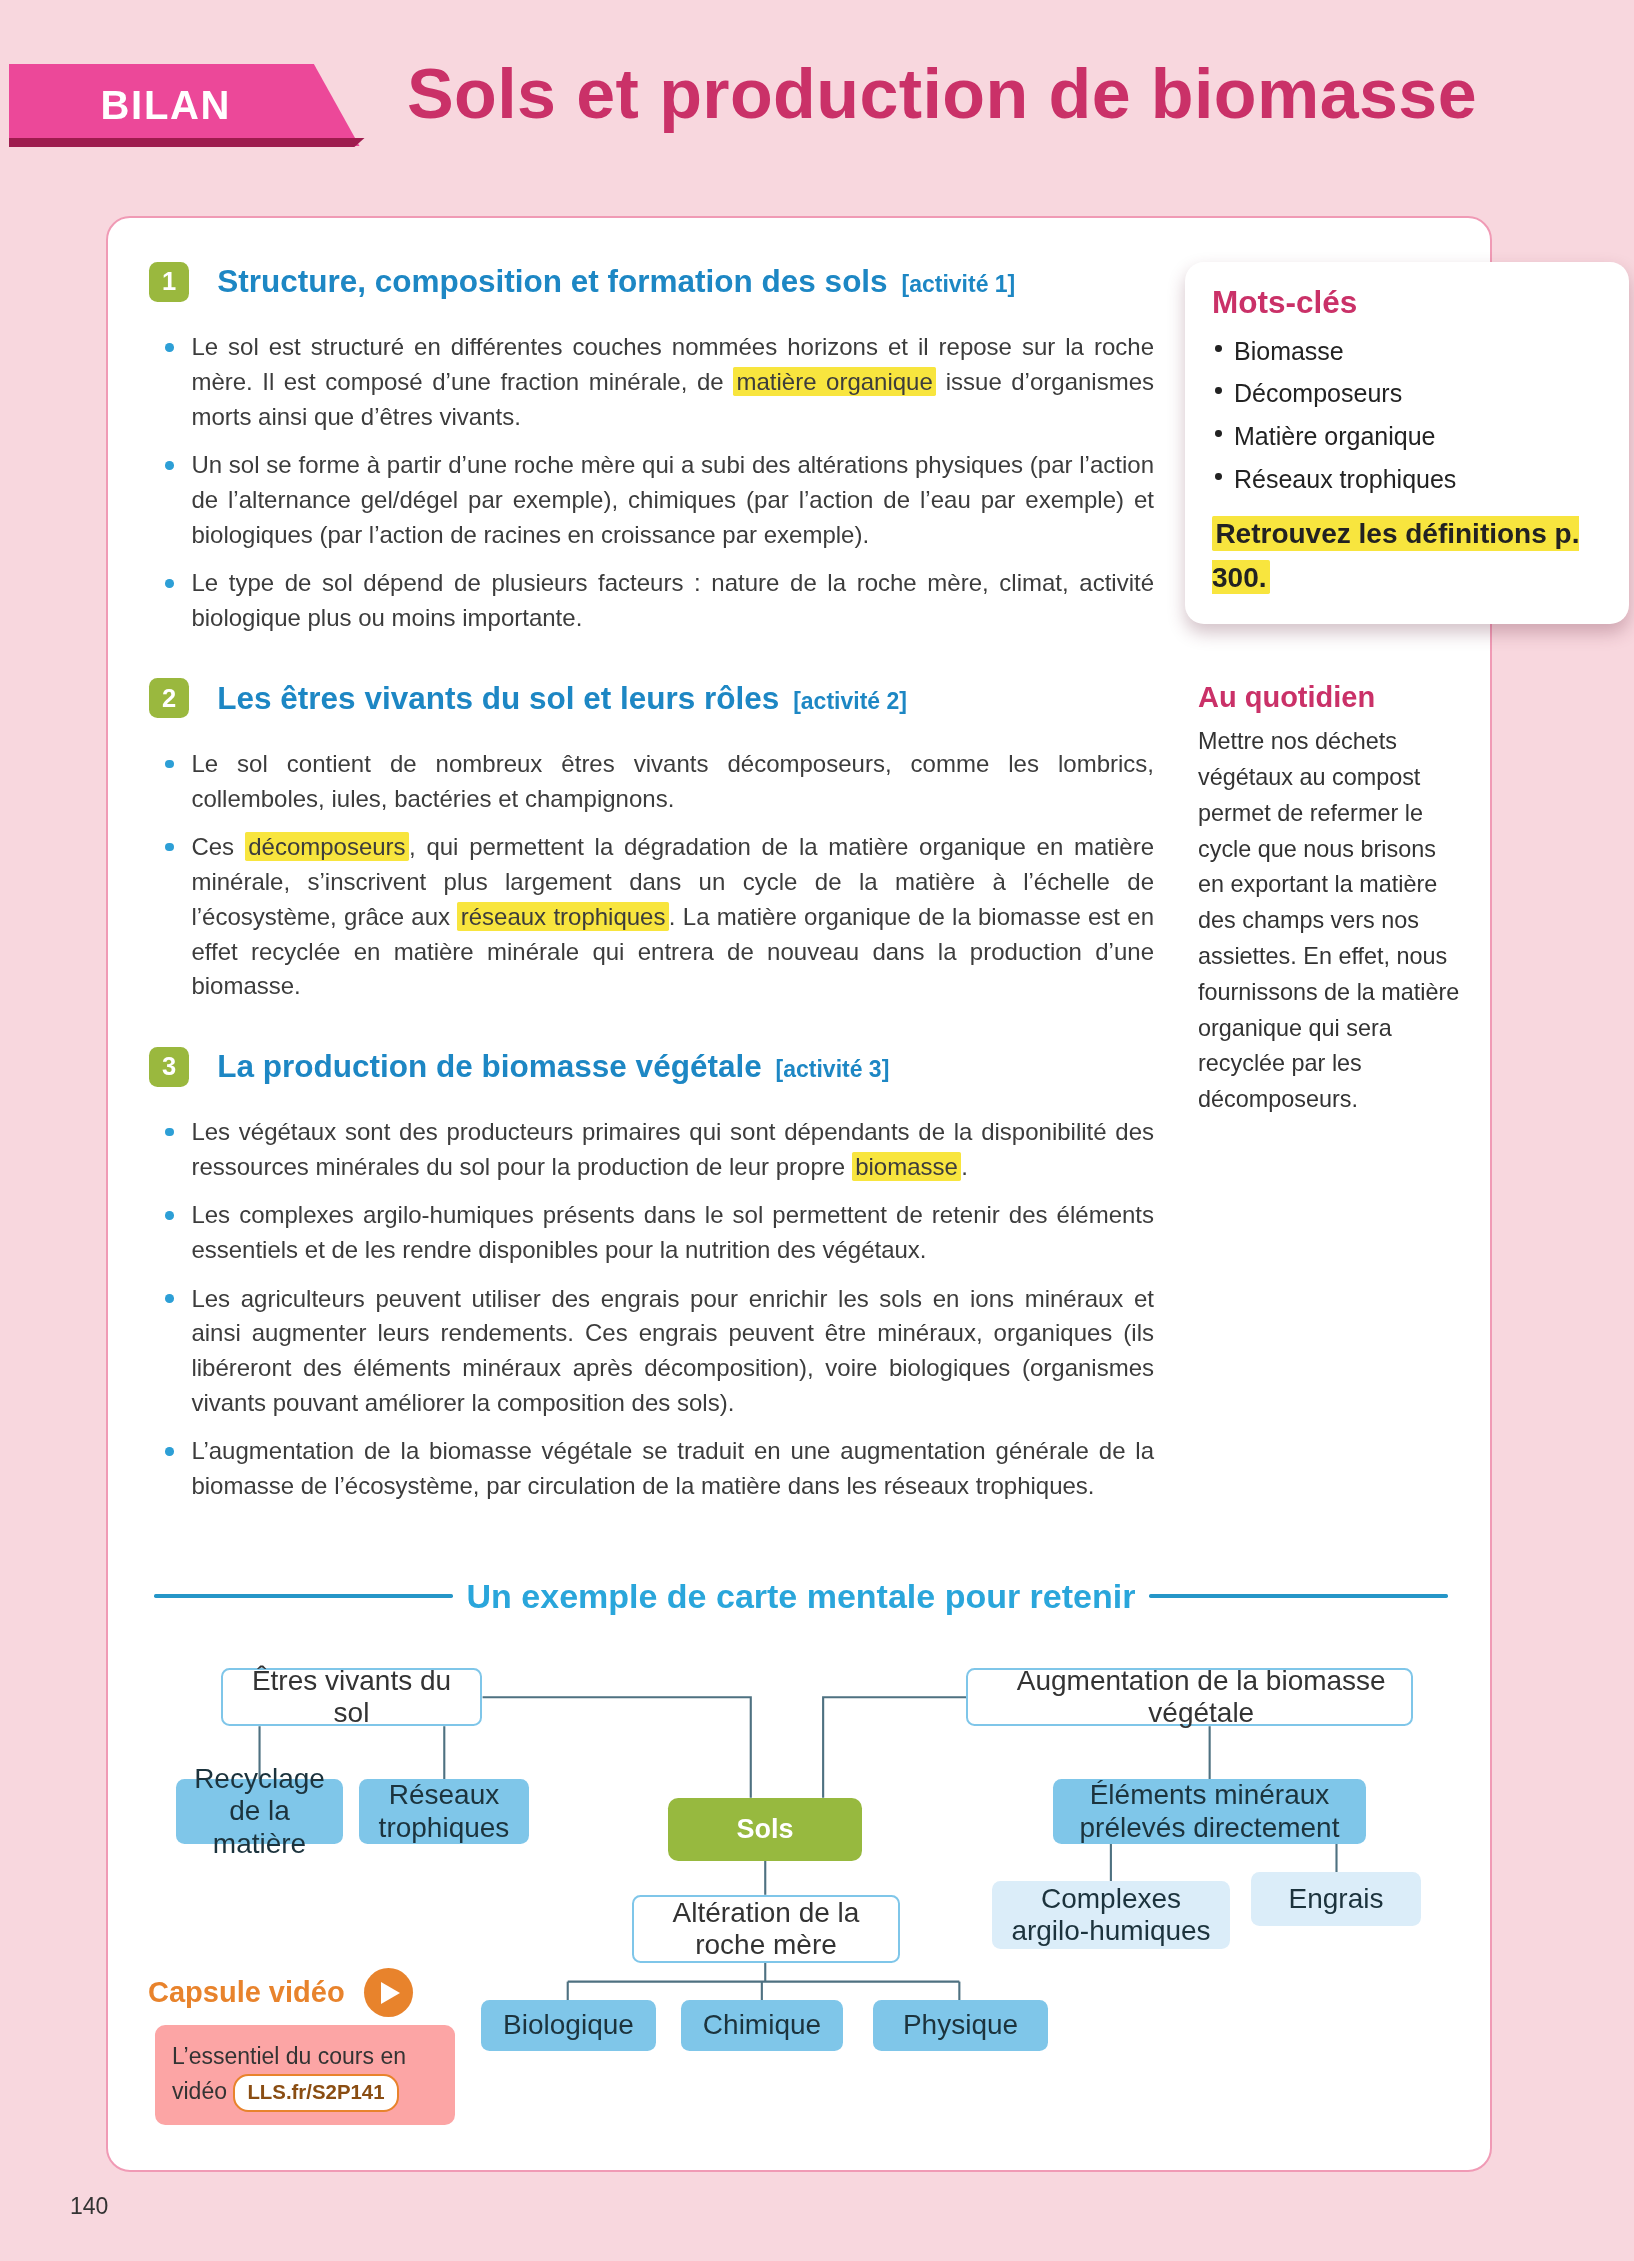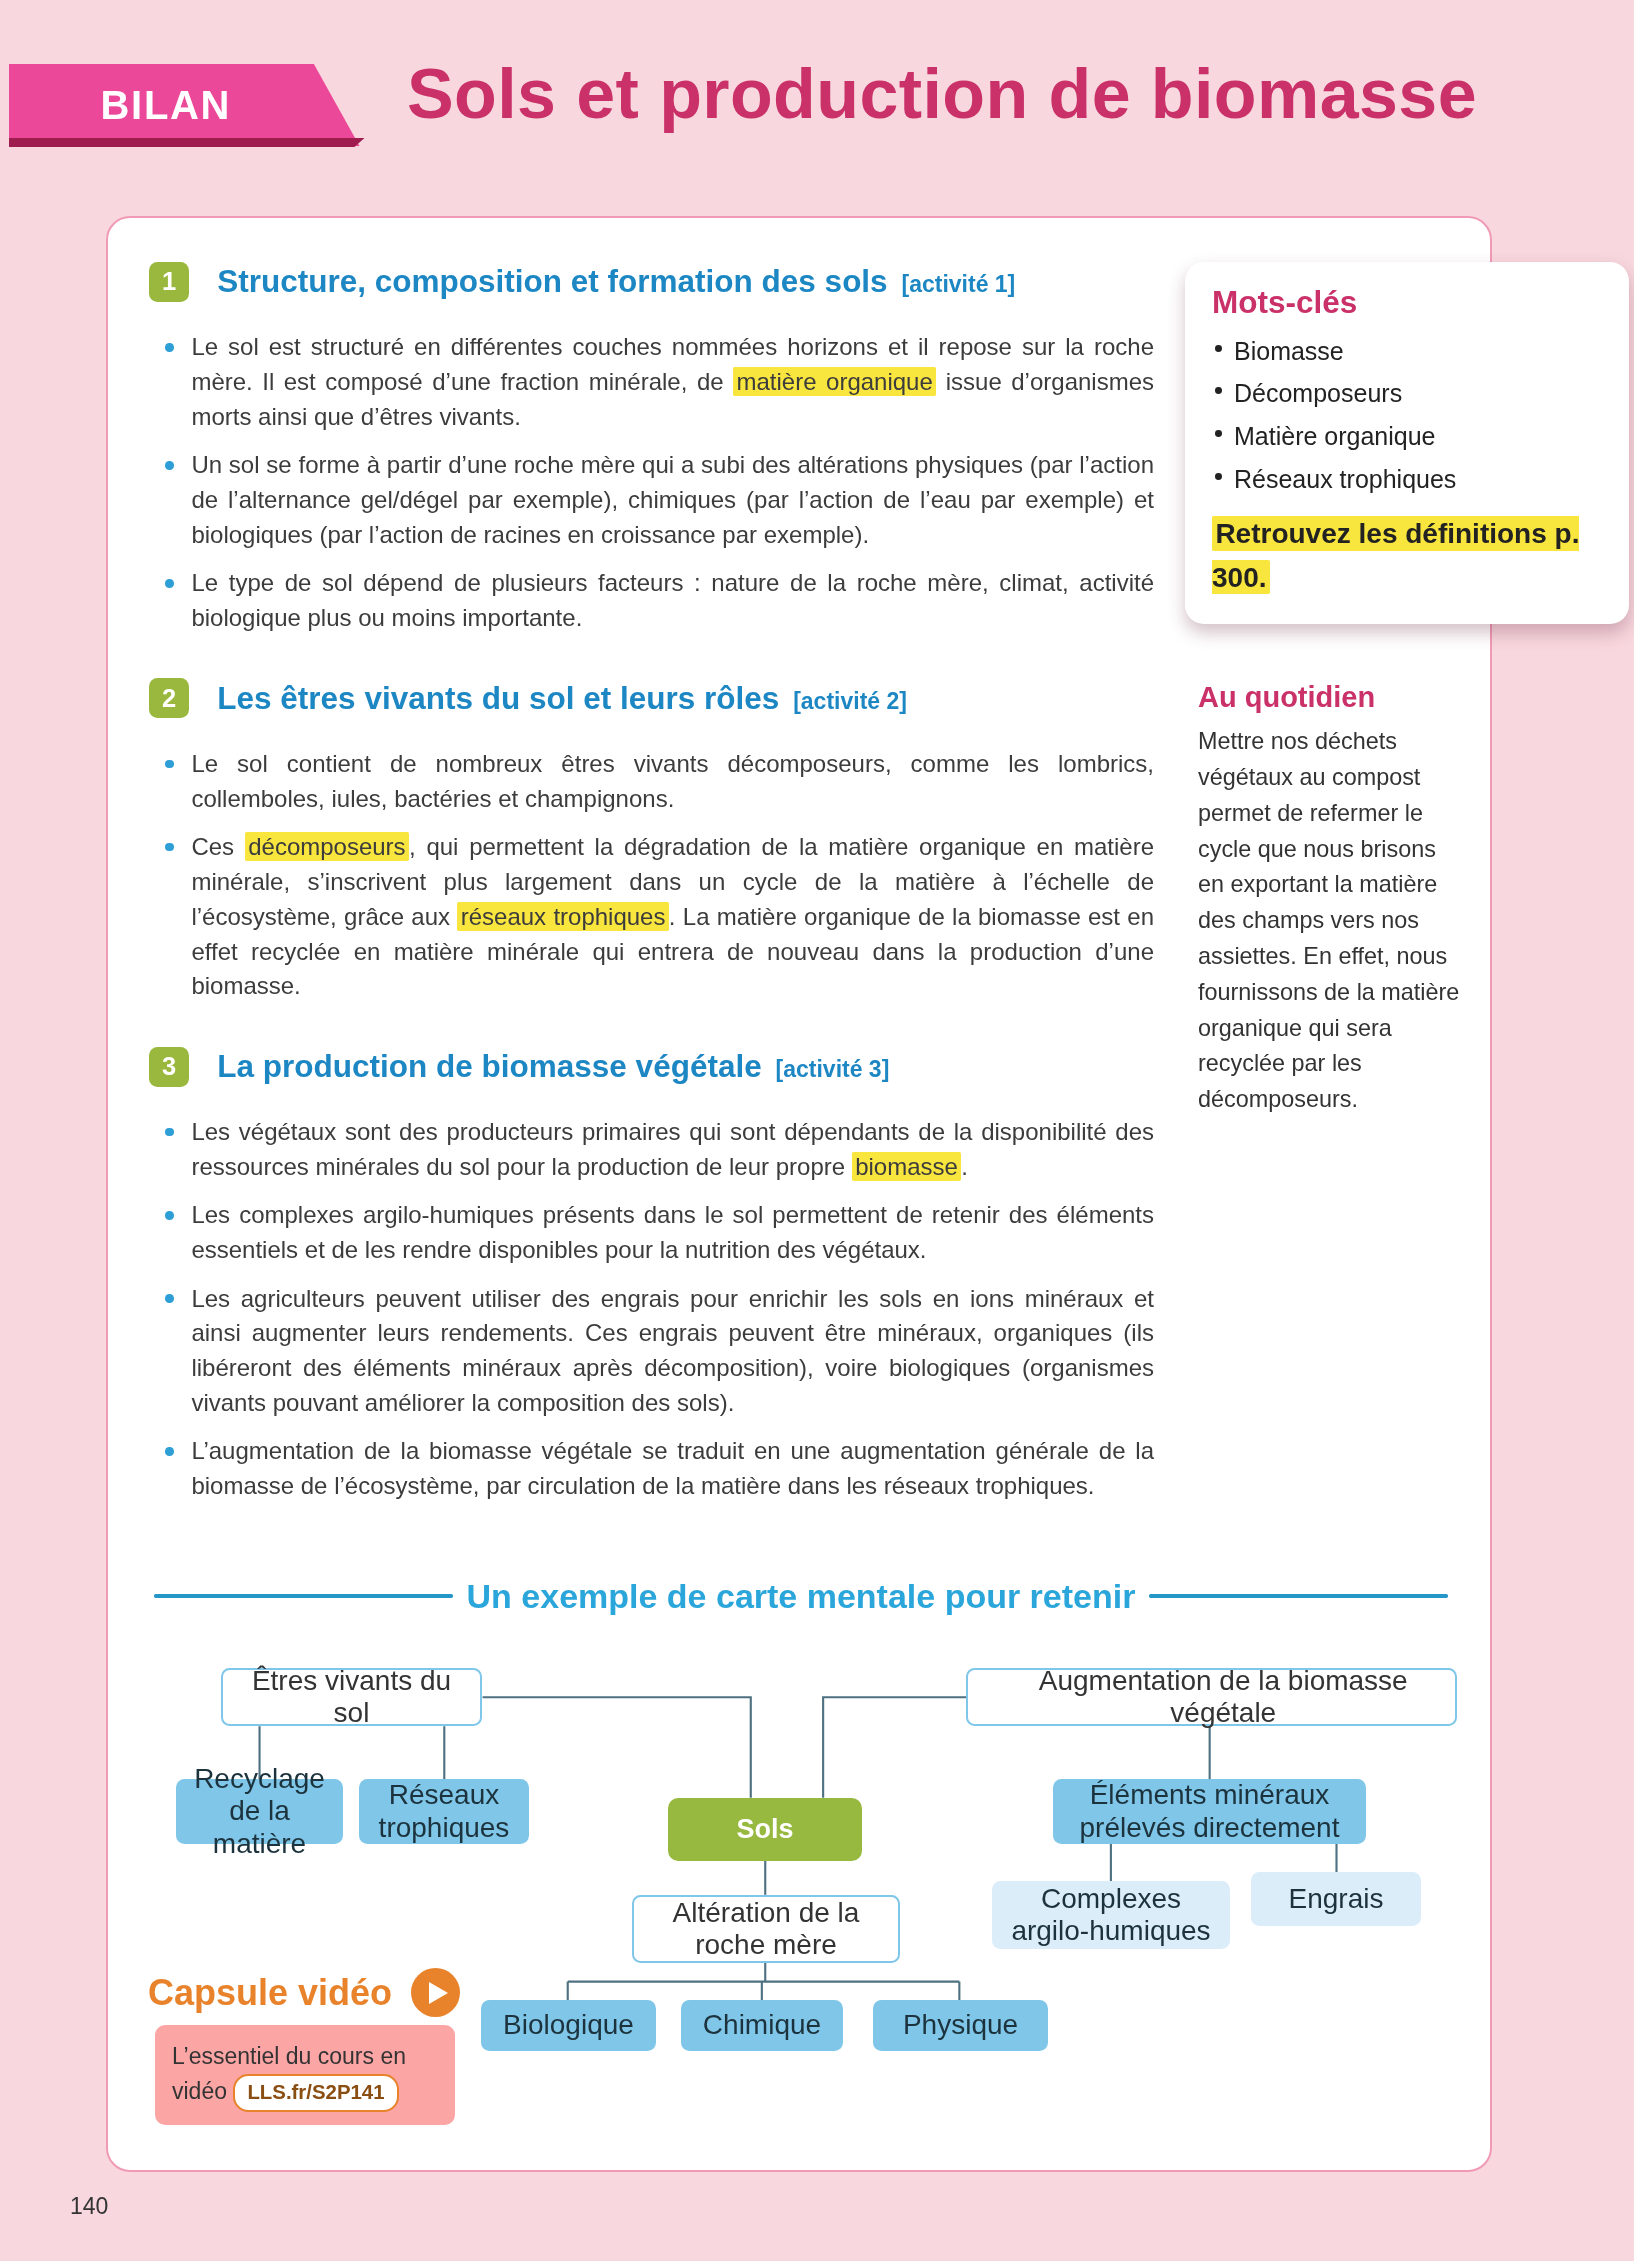--- a/index.html
+++ b/index.html
@@ -95,21 +95,21 @@
   .node.outline { background:#fff; border:2.6px solid #7fc6e9; color:#333; }
   .node.blue    { background:#7fc6e9; }
   .node.light   { background:#dbedf9; }
   .node.green   { background:#97b93f; color:#fff; font-weight:700; font-size:27px; border-radius:10.2px; }
   svg.connectors { position:absolute; left:0; top:0; pointer-events:none; }
 
   
   .video-label-row {
     position:absolute; left:40px; top:1750px; display:flex; align-items:center; gap:19px;
   }
-  .video-label { font-size:36px; font-weight:800; color:#e8832c; }
+  .video-label { font-size:29px; font-weight:800; color:#e8832c; }
   .play-btn {
     width:49px; height:49px; border-radius:50%; background:#e8832c;
     display:flex; align-items:center; justify-content:center; cursor:pointer;
     border:none; padding:0;
   }
   .play-btn .tri {
     width:0; height:0; margin-left:5.1px;
     border-left:19px solid #fff; border-top:11px solid transparent; border-bottom:11px solid transparent;
   }
   .video-box {
@@ -215,21 +215,21 @@
         <polyline points="772,339 772,379"></polyline>
         <polyline points="772,459 772,481"></polyline>
         <polyline points="540,481 1000,481"></polyline>
         <polyline points="540,481 540,503"></polyline>
         <polyline points="768,481 768,503"></polyline>
         <polyline points="1000,481 1000,503"></polyline>
       </g>
     </svg>
 
     <div class="node outline" style="left:113px; top:96px; width:261px; height:58px;">Êtres vivants du sol</div>
-    <div class="node outline" style="left:858px; top:96px; width:491px; height:58px;padding-left:32px;">Augmentation de la biomasse végétale</div>
+    <div class="node outline" style="left:858px; top:96px; width:447px; height:58px;padding-left:32px;">Augmentation de la biomasse végétale</div>
     <div class="node blue" style="left:68px; top:207px; width:167px; height:65px;">Recyclage de la matière</div>
     <div class="node blue" style="left:251px; top:207px; width:170px; height:65px;">Réseaux trophiques</div>
     <div class="node green" style="left:560px; top:226px; width:194px; height:63px;">Sols</div>
     <div class="node blue" style="left:945px; top:207px; width:313px; height:65px;">Éléments minéraux prélevés directement</div>
     <div class="node light" style="left:884px; top:309px; width:238px; height:68px;">Complexes argilo-humiques</div>
     <div class="node light" style="left:1143px; top:300px; width:170px; height:54px;">Engrais</div>
     <div class="node outline" style="left:524px; top:323px; width:268px; height:68px;">Altération de la roche mère</div>
     <div class="node blue" style="left:373px; top:428px; width:175px; height:51px;">Biologique</div>
     <div class="node blue" style="left:573px; top:428px; width:162px; height:51px;">Chimique</div>
     <div class="node blue" style="left:765px; top:428px; width:175px; height:51px;">Physique</div>

